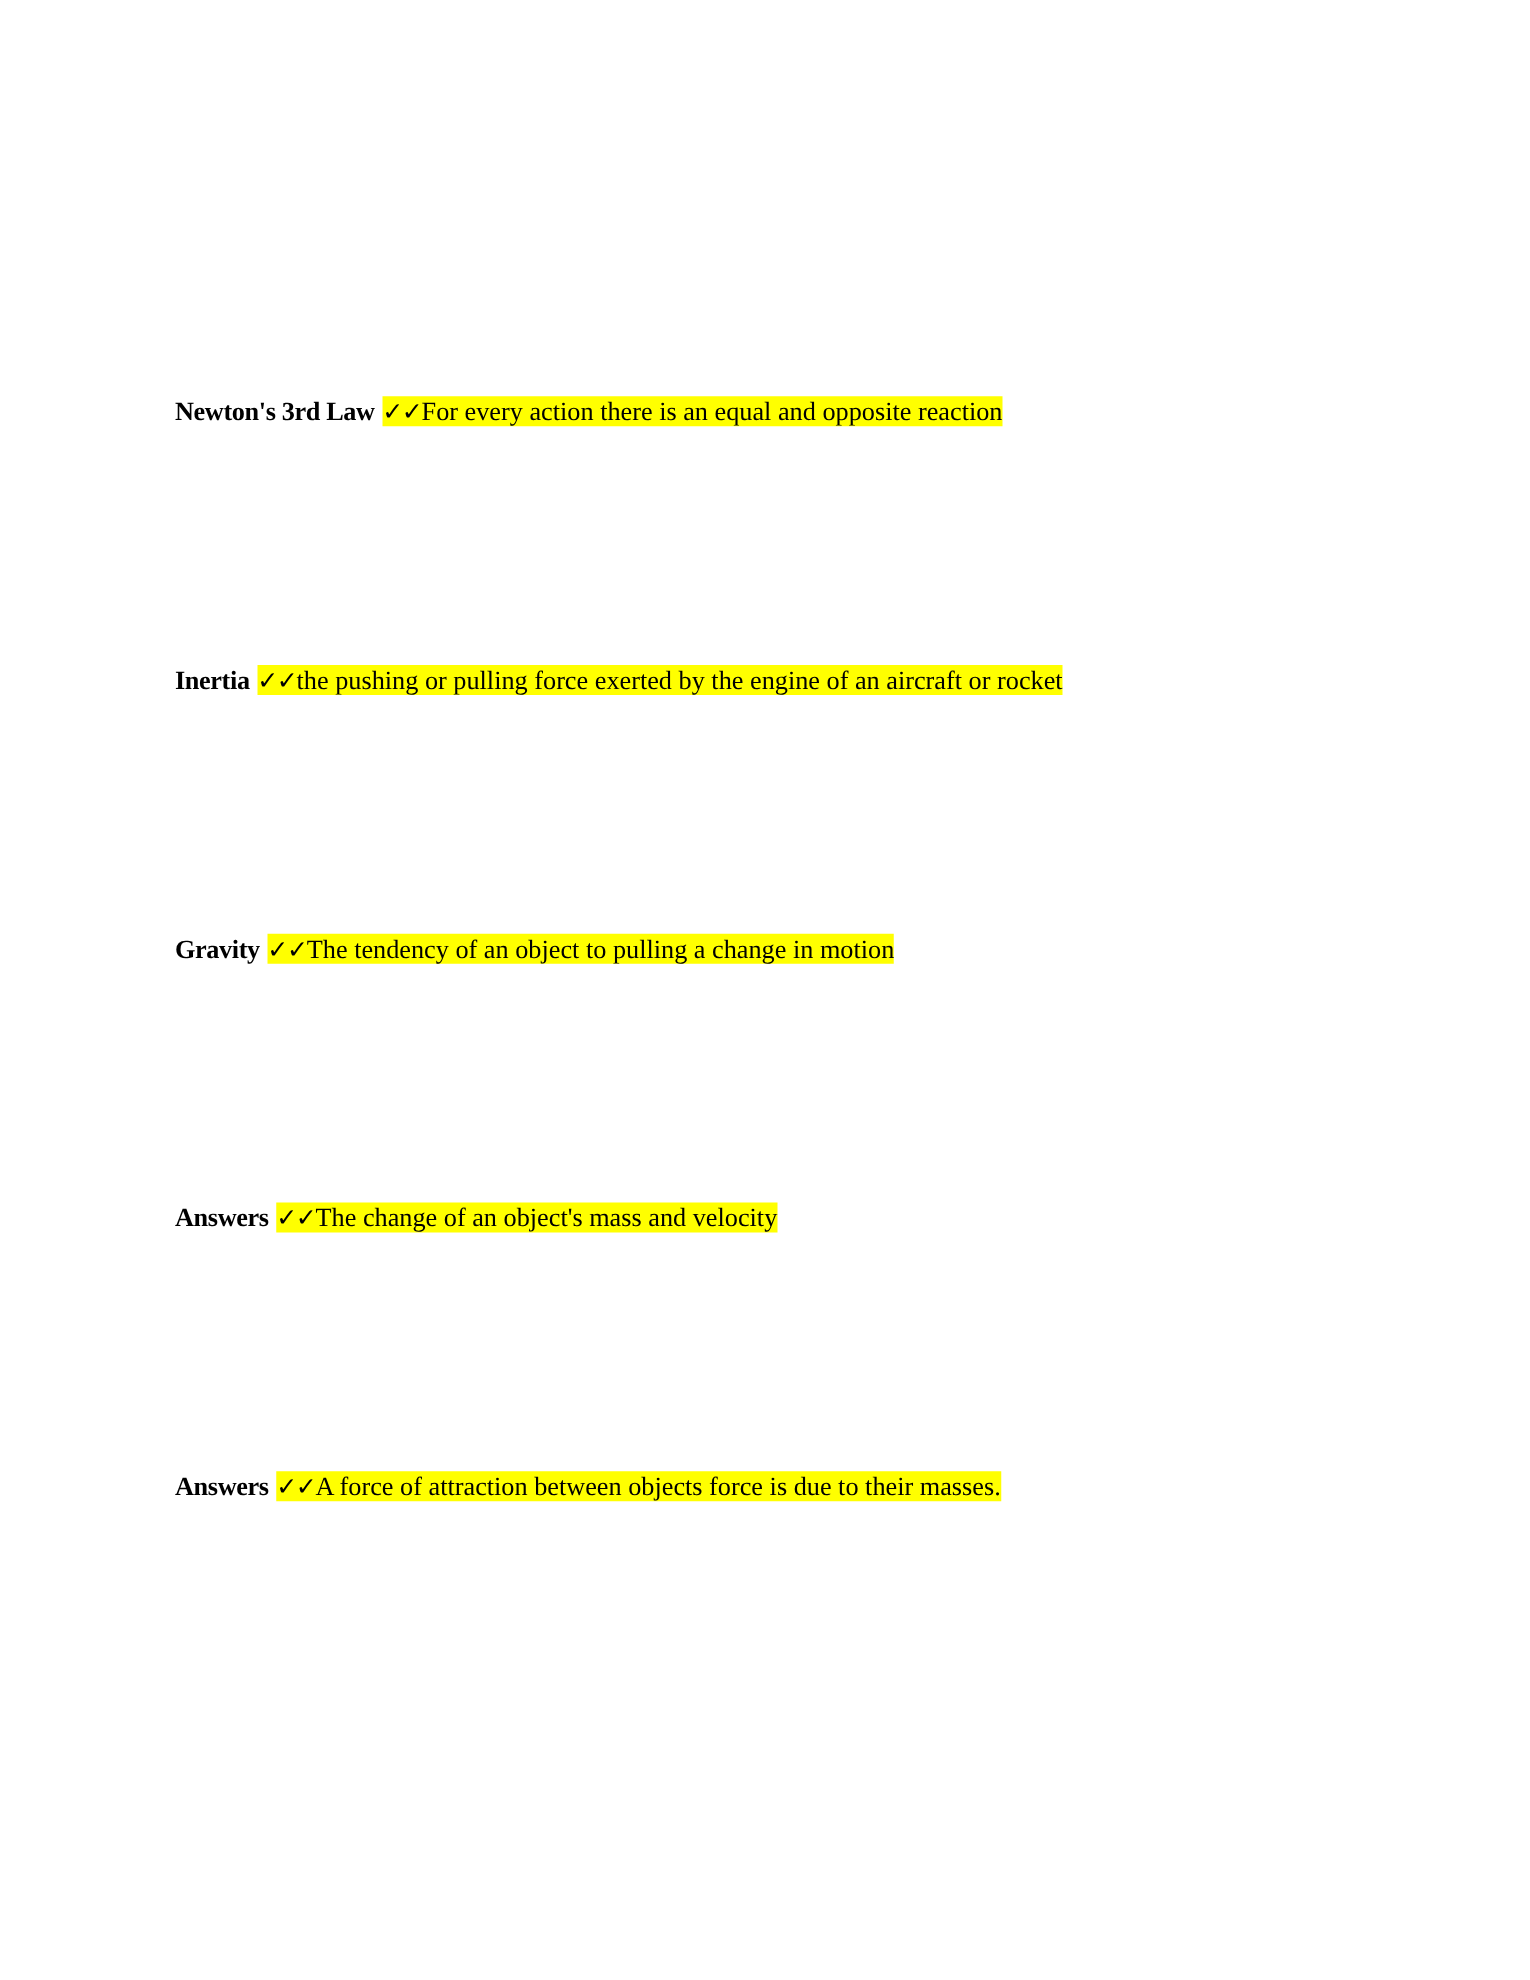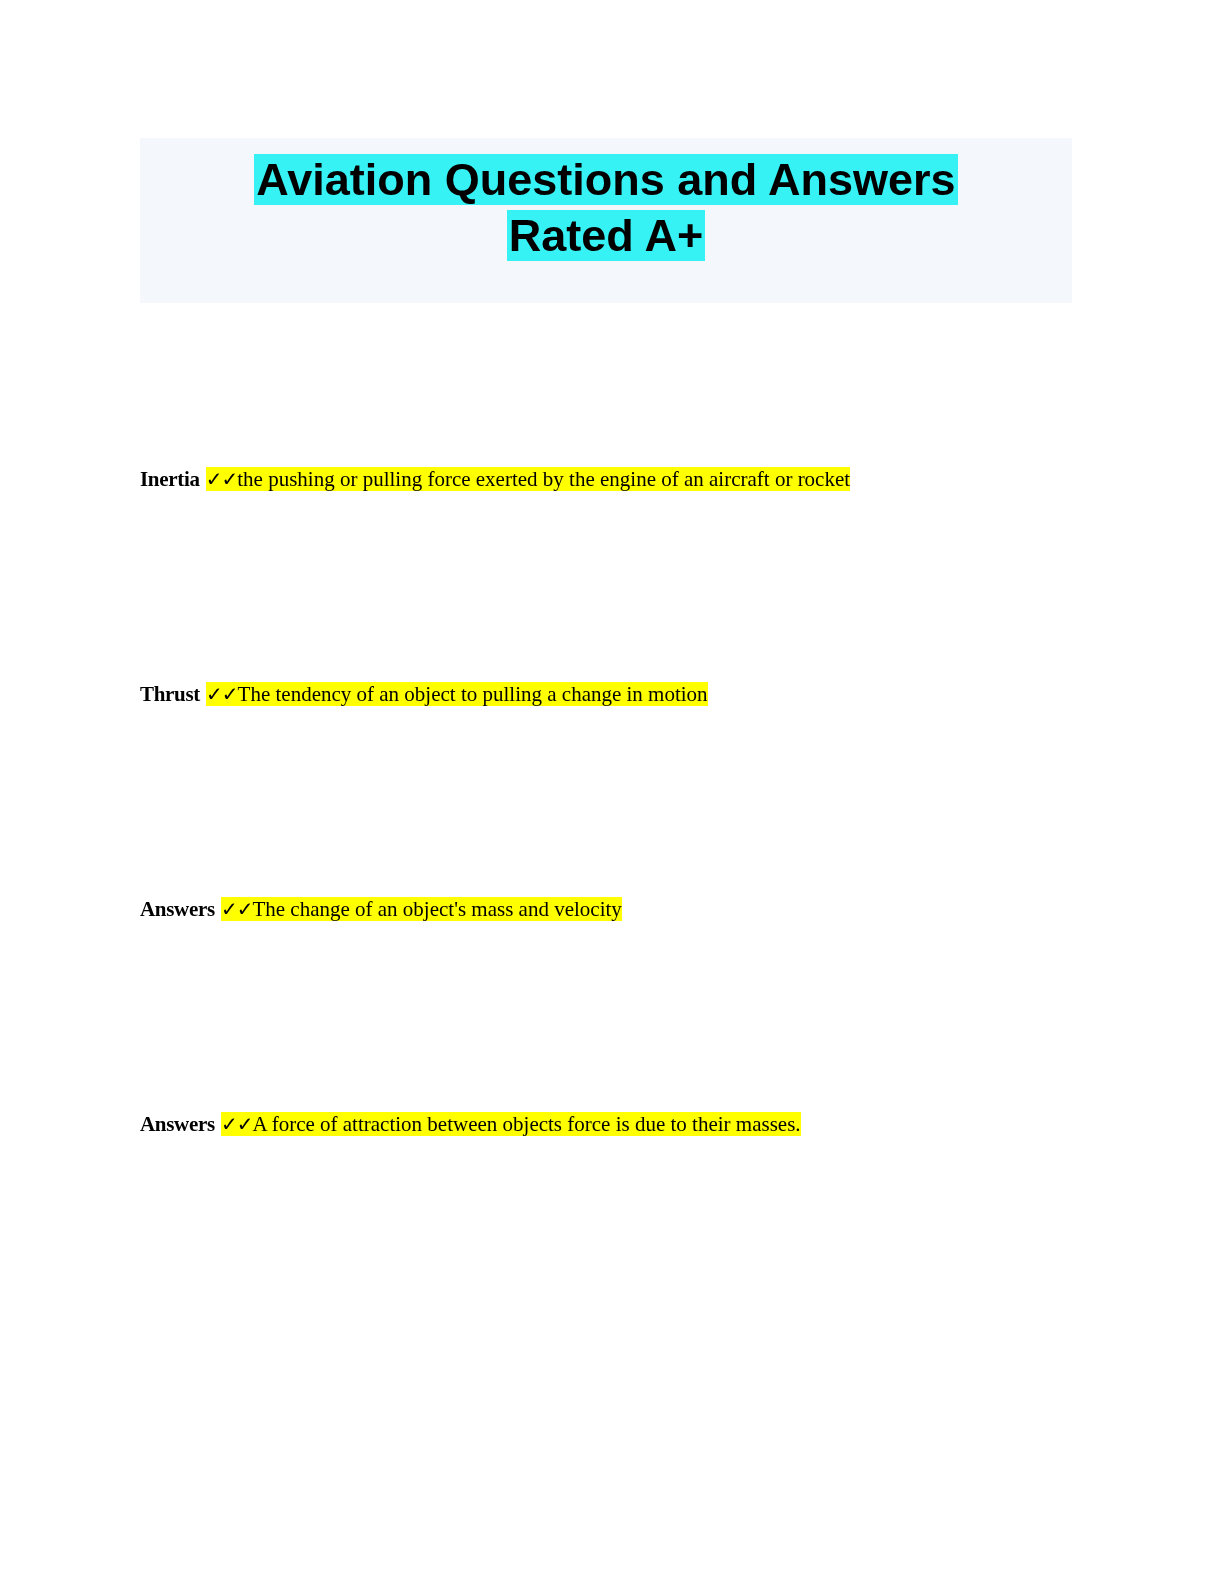--- a/index.html
+++ b/index.html
@@ -84,43 +84,40 @@
     font-size: 21px;
   }
   .gap-lg { height: 150px; }
   .spacer-sm { display: inline-block; width: 6px; }
 </style>
 </head>
 <body>
 
 <div class="page">
 
-  <div class="title-block">
-    <div class="title-line first">
-      <span>Aviation Questions and Answers</span>
-    </div>
-    <div class="title-line">
-      <span>Rated A+</span>
-    </div>
-  </div>
 
   <div class="content">
 
+    <div class="qa">
+      <div class="qa-row">
+        <span class="term">Newton's 3rd Law</span><span class="spacer-sm"></span><span class="hl"><span class="check">✓✓</span><span class="ans">For every action there is an equal and opposite reaction</span></span>
+      </div>
+    </div>
     <div class="gap-lg"></div>
 
     <div class="qa">
       <div class="qa-row">
         <span class="term">Inertia</span><span class="spacer-sm"></span><span class="hl"><span class="check">✓✓</span><span class="ans">the pushing or pulling force exerted by the engine of an aircraft or rocket</span></span>
       </div>
     </div>
     <div class="gap-lg"></div>
 
     <div class="qa">
       <div class="qa-row">
-        <span class="term">Thrust</span><span class="spacer-sm"></span><span class="hl"><span class="check">✓✓</span><span class="ans">The tendency of an object to pulling a change in motion</span></span>
+        <span class="term">Gravity</span><span class="spacer-sm"></span><span class="hl"><span class="check">✓✓</span><span class="ans">The tendency of an object to pulling a change in motion</span></span>
       </div>
     </div>
     <div class="gap-lg"></div>
 
     <div class="qa">
       <div class="qa-row">
         <span class="term">Answers</span><span class="spacer-sm"></span><span class="hl"><span class="check">✓✓</span><span class="ans">The change of an object's mass and velocity</span></span>
       </div>
     </div>
     <div class="gap-lg"></div>

